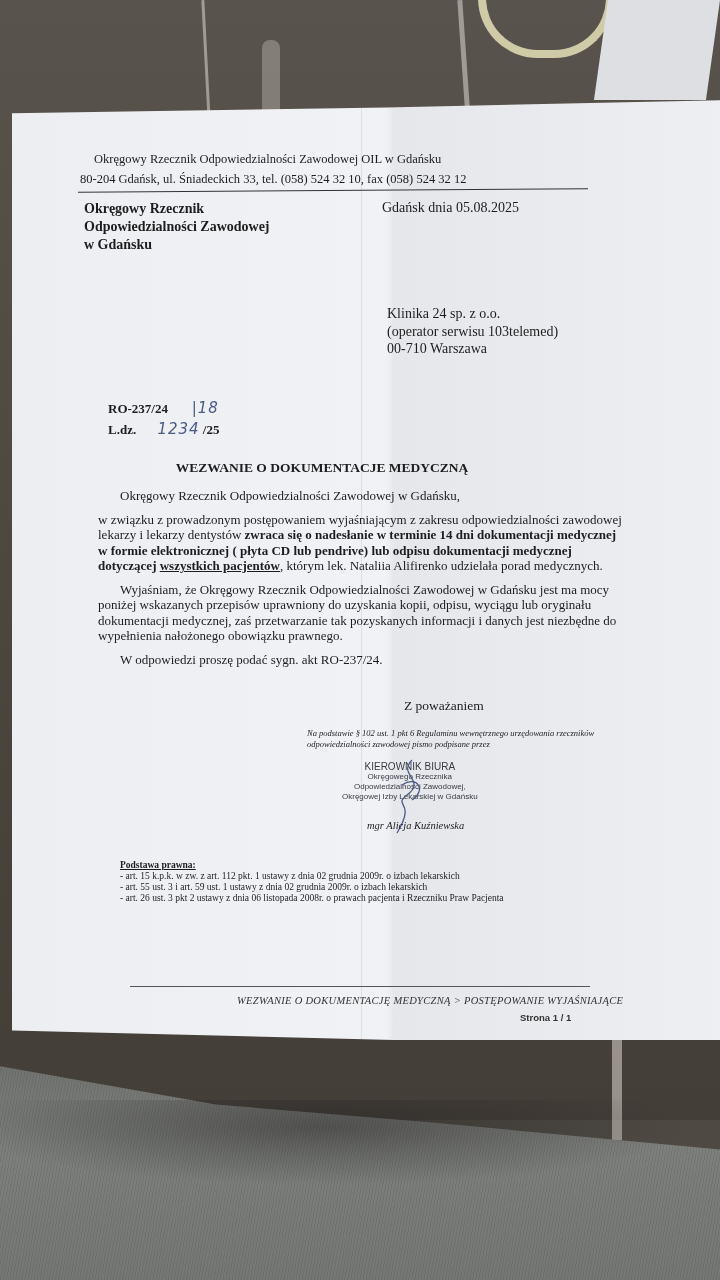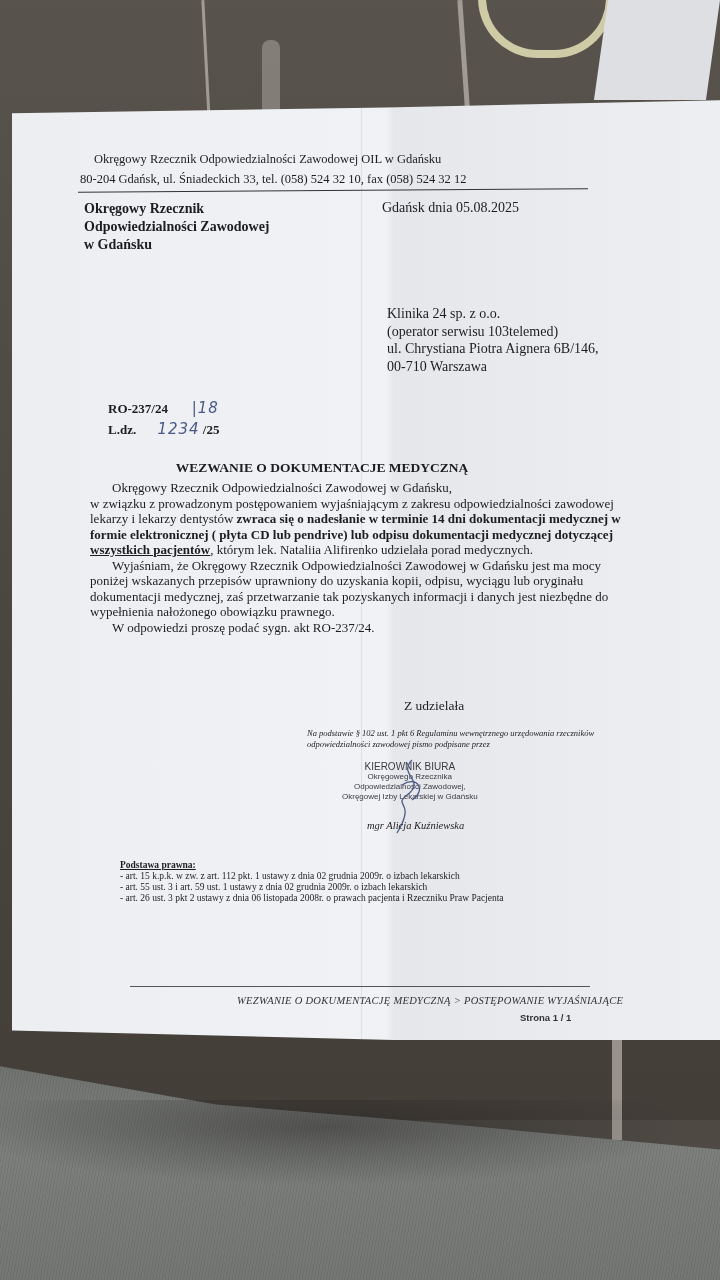--- a/index.html
+++ b/index.html
@@ -63,21 +63,21 @@
     font-size: 15px; font-style: italic; letter-spacing: 1px; padding-left: 18px;
   }
   .title {
     position: absolute; left: 0; top: 360px; width: 620px; text-align: center;
     font-weight: bold; font-size: 13.5px;
   }
   .body {
     position: absolute; left: 78px; top: 380px; width: 540px;
     font-size: 13px; line-height: 15.5px;
   }
-  .body p { margin: 0; }
+  .body p { margin: 8px; }
   .indent { text-indent: 22px; }
   .b { font-weight: bold; }
   .u { text-decoration: underline; }
   .closing { position: absolute; left: 392px; top: 598px; font-size: 13.5px; }
   .signed-note {
     position: absolute; left: 295px; top: 628px; width: 300px;
     font-style: italic; font-size: 8.5px; line-height: 11px;
   }
   .stamp {
     position: absolute; left: 330px; top: 662px; text-align: center;
@@ -124,21 +124,20 @@
     <div>Okręgowy Rzecznik</div>
     <div>Odpowiedzialności Zawodowej</div>
     <div>w Gdańsku</div>
   </div>
 
   <div class="date">Gdańsk dnia 05.08.2025</div>
 
   <div class="recipient">
     <div>Klinika 24 sp. z o.o.</div>
     <div>(operator serwisu 103telemed)</div>
-    <div>ul. Chrystiana Piotra Aignera 6B/146,</div>
     <div>00-710 Warszawa</div>
   </div>
 
   <div class="ref">
     <div>
       <span>RO-237/24</span><span class="handwritten"> |<span>18</span></span>
     </div>
     <div>
       <span>L.dz.</span>
       <span class="handwritten">1234</span>
@@ -148,21 +147,21 @@
 
   <div class="title">WEZWANIE O DOKUMENTACJE MEDYCZNĄ</div>
 
   <div class="body">
     <p class="indent">Okręgowy Rzecznik Odpowiedzialności Zawodowej w Gdańsku,</p>
     <p><span>w związku z prowadzonym postępowaniem wyjaśniającym z zakresu odpowiedzialności zawodowej lekarzy i lekarzy dentystów </span><span class="b">zwraca się o nadesłanie w terminie 14 dni dokumentacji medycznej w formie elektronicznej ( płyta CD lub pendrive) lub odpisu dokumentacji medycznej dotyczącej </span><span class="b u">wszystkich pacjentów</span><span>,  którym lek. Nataliia Alifirenko udzielała porad medycznych.</span></p>
     <p class="indent">Wyjaśniam, że Okręgowy Rzecznik Odpowiedzialności Zawodowej w Gdańsku jest ma mocy poniżej wskazanych przepisów uprawniony do uzyskania kopii, odpisu, wyciągu lub oryginału dokumentacji medycznej, zaś przetwarzanie tak pozyskanych informacji i danych jest niezbędne do wypełnienia nałożonego obowiązku prawnego.</p>
     <p class="indent">W odpowiedzi proszę podać sygn. akt RO-237/24.</p>
   </div>
 
-  <div class="closing">Z udzielała</div>
+  <div class="closing">Z poważaniem</div>
   <div class="signed-note">Na podstawie § 102 ust. 1 pkt 6 Regulaminu wewnętrznego urzędowania rzeczników odpowiedzialności zawodowej pismo podpisane przez</div>
 
   <div class="stamp">
     <div class="title-line">KIEROWNIK BIURA</div>
     <div>Okręgowego Rzecznika</div>
     <div>Odpowiedzialności Zawodowej,</div>
     <div>Okręgowej Izby Lekarskiej w Gdańsku</div>
   </div>
   <svg class="signature-svg" width="80" height="80" viewBox="0 0 80 80">
     <path d="M45 5 C30 20, 60 25, 40 40 C25 52, 50 45, 30 78 M35 30 C50 20, 60 35, 45 45" stroke="#4a5a86" stroke-width="1.3" fill="none"></path>

